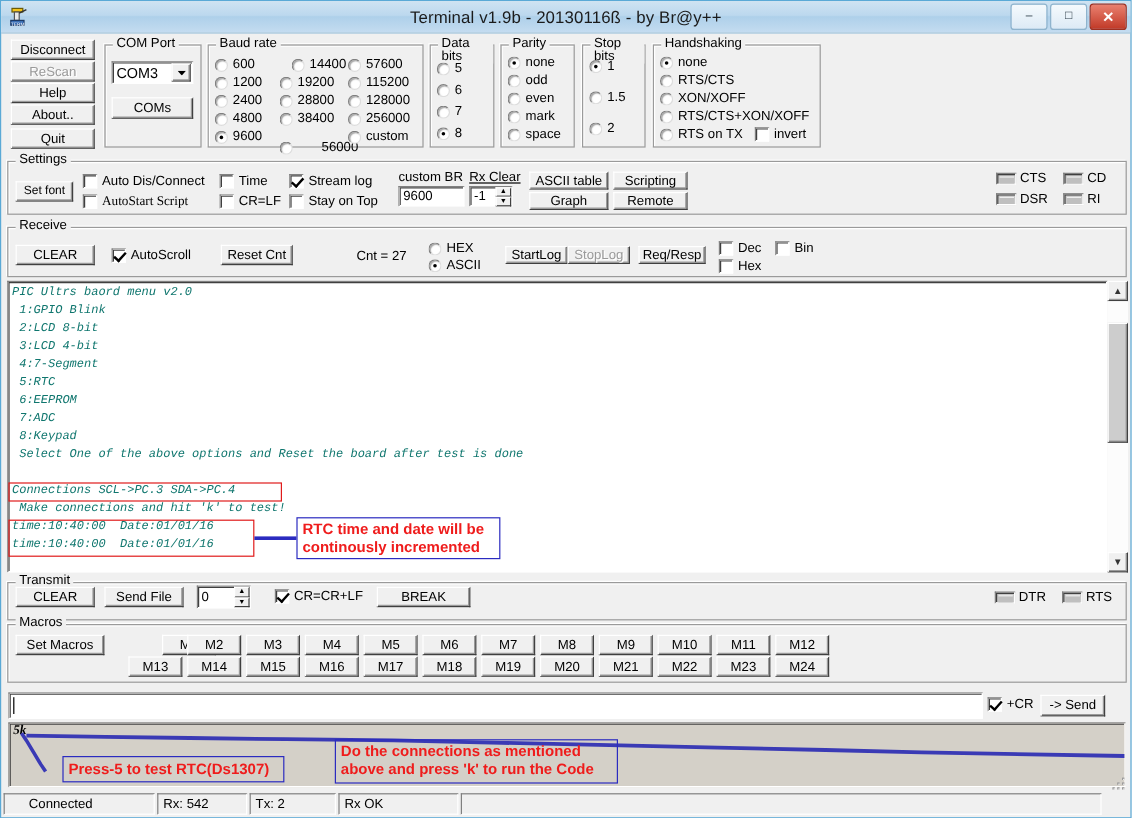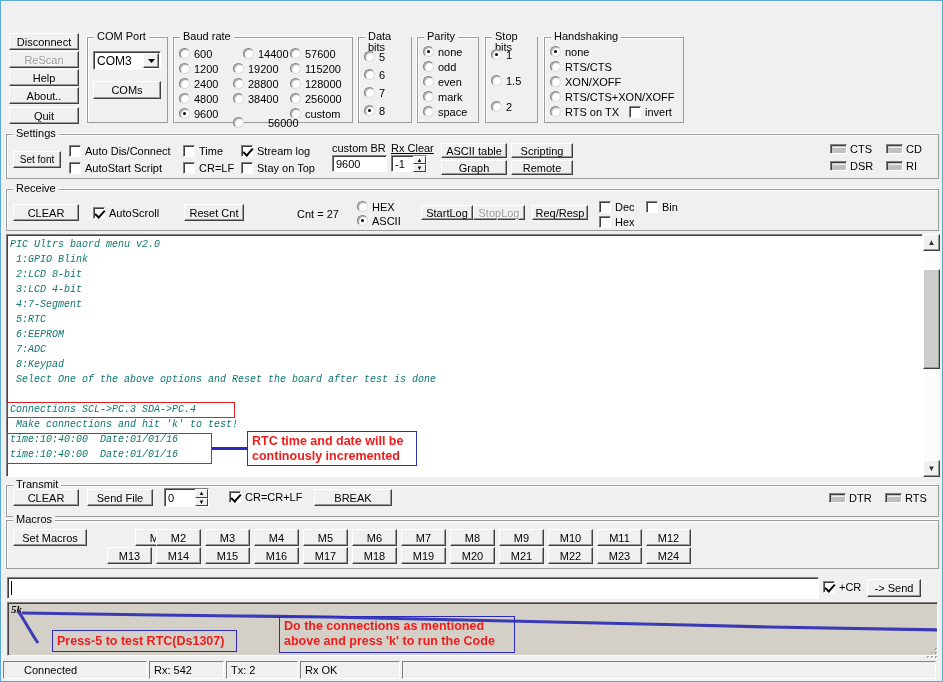--- a/index.html
+++ b/index.html
@@ -45,21 +45,21 @@
          font-size:11px;padding-left:3px;color:#000;}
 
   .chk{position:absolute;display:flex;align-items:center;font-size:11px;white-space:nowrap;}
   .chk .box{width:12px;height:12px;box-sizing:border-box;background:#fff;flex:0 0 auto;
             border-top:1px solid #808080;border-left:1px solid #808080;
             border-right:1px solid #fff;border-bottom:1px solid #fff;
             box-shadow:inset 1px 1px 0 #404040;position:relative;margin-right:4px;}
   .chk .box.on::after{content:"";position:absolute;left:3px;top:0px;width:4px;height:8px;
             border:solid #000;border-width:0 2px 2px 0;transform:rotate(42deg);}
 
-  .rad{position:absolute;display:flex;align-items:flex-start;font-size:11px;white-space:nowrap;}
+  .rad{position:absolute;display:flex;align-items:flex-end;font-size:11px;white-space:nowrap;}
   .rad .dot{width:11px;height:11px;border-radius:50%;box-sizing:border-box;background:#fff;
             border:1px solid #808080;border-right-color:#ddd;border-bottom-color:#ddd;
             box-shadow:inset 1px 1px 1px rgba(0,0,0,.35);margin-right:4px;flex:0 0 auto;position:relative;}
   .rad .dot.on::after{content:"";position:absolute;left:3px;top:3px;width:3px;height:3px;
             border-radius:50%;background:#000;}
 
   .spin{position:absolute;box-sizing:border-box;background:#fff;
         border-top:1px solid #808080;border-left:1px solid #808080;
         border-right:1px solid #fff;border-bottom:1px solid #fff;
         box-shadow:inset 1px 1px 0 #404040;display:flex;align-items:center;}
@@ -121,20 +121,43 @@
       border-top:1px solid #808080;border-left:1px solid #808080;
       border-right:1px solid #fff;border-bottom:1px solid #fff;
       display:flex;align-items:center;padding-left:4px;font-size:11px;}
   .resize-grip{position:absolute;right:3px;bottom:21px;width:14px;height:14px;}
 </style>
 </head>
 <body>
 
 <div class="window">
 
+  <div class="titlebar">
+    <div class="app-icon">
+      <svg width="22" height="20" viewBox="0 0 22 20">
+        <rect x="5" y="3" width="9" height="3" fill="#f2c21b" stroke="#6b5a06"></rect>
+        <rect x="7" y="6" width="4" height="7" fill="#e9e9e9" stroke="#555"></rect>
+        <path d="M11 7 L17 4" stroke="#333" stroke-width="1.2" fill="none"></path>
+        <rect x="4" y="13" width="11" height="4" fill="#3b6fb5" stroke="#1c3a66"></rect>
+        <text x="4" y="17.5" font-size="4" fill="#fff" font-family="sans-serif">TERM</text>
+      </svg>
+    </div>
+    <div class="title-text">Terminal v1.9b - 20130116ß - by Br@y++</div>
+    <div class="winbtns">
+      <div class="winbtn">
+          <span>–</span>
+        </div>
+      <div class="winbtn">
+          <span>□</span>
+        </div>
+      <div class="winbtn close">
+          <span>✕</span>
+        </div>
+    </div>
+  </div>
 
   <div class="btn" style="left:8px;top:32px;width:70px;height:17px;">
       <span>Disconnect</span>
     </div>
   <div class="btn disabled" style="left:8px;top:50px;width:70px;height:17px;">
       <span>ReScan</span>
     </div>
   <div class="btn" style="left:8px;top:68px;width:70px;height:17px;">
       <span>Help</span>
     </div>
@@ -317,21 +340,21 @@
   <div class="grp" style="left:5px;top:133px;width:933px;height:45px;">
     <div class="cap">Settings</div>
   </div>
   <div class="btn" style="left:12px;top:150px;width:48px;height:17px;font-size:10px;">
       <span>Set font</span>
     </div>
   <div class="chk" style="left:68px;top:144px;">
       <span class="box"></span>
       <span>Auto Dis/Connect</span>
     </div>
-  <div class="chk" style="left:68px;top:161px;">
+  <div class="chk" style="left:68px;top:161px;font-family:Liberation Serif, serif;">
       <span class="box"></span>
       <span>AutoStart Script</span>
     </div>
   <div class="chk" style="left:182px;top:144px;">
       <span class="box"></span>
       <span>Time</span>
     </div>
   <div class="chk" style="left:182px;top:161px;">
       <span class="box"></span>
       <span>CR=LF</span>
@@ -626,20 +649,20 @@
           <rect x="7" y="7" width="1" height="1"></rect>
         <rect x="11" y="7" width="1" height="1"></rect>
           <rect x="3" y="11" width="1" height="1"></rect>
         <rect x="7" y="11" width="1" height="1"></rect>
           <rect x="11" y="11" width="1" height="1"></rect>
       </g>
     </svg>
   </div>
 
   <div class="statusbar">
-    <div class="scell" style="width:144px;padding-left:20px;">Connected</div>
+    <div class="scell" style="width:126px;padding-left:20px;">Connected</div>
     <div class="scell" style="width:75px;">Rx: 542</div>
     <div class="scell" style="width:72px;">Tx: 2</div>
     <div class="scell" style="width:100px;">Rx OK</div>
     <div class="scell" style="width:534px;"></div>
   </div>
 
 </div>
 
 </body></html>

